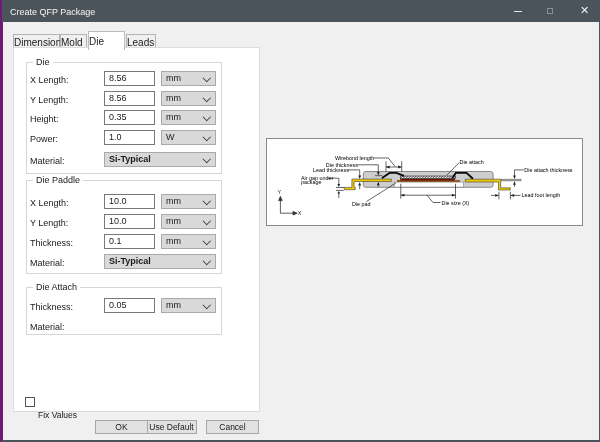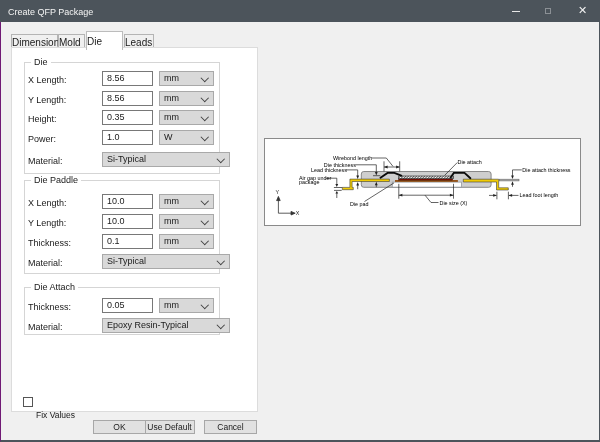--- a/index.html
+++ b/index.html
@@ -1,35 +1,35 @@
 <!DOCTYPE html>
 <html><head>
 <meta charset="utf-8">
 <style>
   * { margin:0; padding:0; box-sizing:border-box; }
   html,body { width:600px; height:442px; overflow:hidden; }
   body { font-family:"Liberation Sans", sans-serif; }
   #win {
     position:relative; width:600px; height:442px; background:#f0f0f0;
-    border-left:1px solid #701a75; border-right:1px solid #4c545b; border-bottom:2px solid #4c545b;
+    border-left:3px solid #701a75; border-right:1px solid #4c545b; border-bottom:2px solid #4c545b;
   }
   #titlebar { position:absolute; left:-1px; top:0; width:600px; height:22px; background:#4c545b; }
   #titlebar .t { position:absolute; left:8px; top:6.5px; font-size:9px; color:#f5f5f5; }
   .cap { position:absolute; top:0; height:22px; }
   #page { position:absolute; left:10px; top:47px; width:247px; height:365px; background:#ffffff; border:1px solid #dcdcdc; }
   .tab { position:absolute; height:16px; top:33.5px; background:#f0f0f0; border:1px solid #b4b4b4; border-bottom:none; font-size:10px; color:#1a1a1a; text-align:left; line-height:15px; }
   .tab.sel { top:30.5px; height:19px; line-height:19px; background:#ffffff; border:1px solid #bcbcbc; border-bottom:none; z-index:5; }
   .grp { position:absolute; left:23px; width:196px; border:1px solid #d5d5d5; background:#fff; }
   .grp .gl { position:absolute; top:-6px; left:6px; background:#fff; padding:0 3px; font-size:9px; color:#1a1a1a; }
   .lbl { position:absolute; left:27px; font-size:9px; color:#1a1a1a; }
   .inp { position:absolute; left:101px; width:51px; height:15px; border:1px solid #787878; background:#fff; font-size:9px; color:#1a1a1a; line-height:13px; padding-left:4px; }
   .dd  { position:absolute; left:158px; width:55px; height:15px; border:1px solid #a9a9a9; background:#d9d9d9; font-size:9px; color:#1a1a1a; line-height:13px; padding-left:4px; }
   .dd .ch { position:absolute; right:5px; top:3px; width:6px; height:6px; }
   .dd .ch::before { content:""; position:absolute; left:0; top:0; width:4.5px; height:4.5px; border-right:1.2px solid #3c3c3c; border-bottom:1.2px solid #3c3c3c; transform:rotate(45deg); transform-origin:center; }
-  .dd.wide { left:101px; width:128px; }
+  .dd.wide { left:101px; width:112px;font-weight:bold; }
   .btn { position:absolute; top:419.5px; height:14px; background:#e1e1e1; border:1px solid #a7a7a7; font-size:8.5px; color:#1a1a1a; text-align:center; line-height:13px; }
   #chk { position:absolute; left:22px; top:397px; width:10px; height:10px; border:1px solid #555; background:#fff; }
   #chklbl { position:absolute; left:35px; top:398px; font-size:8.5px; color:#1a1a1a;margin-top:12px; }
 </style>
 </head>
 <body>
 <div id="win">
   <div id="titlebar">
     <div class="t">Create QFP Package</div>
     <div class="cap" style="left:512px;">
@@ -83,21 +83,20 @@
   <div class="lbl" style="top:258px;">Material:</div>
   <div class="dd wide" style="top:254px;">Si-Typical<span class="ch"></span></div>
 
   <div class="grp" style="top:287px; height:48px;">
       <div class="gl">Die Attach</div>
     </div>
   <div class="lbl" style="top:302px;">Thickness:</div>
   <div class="inp" style="top:298px;">0.05</div>
   <div class="dd" style="top:298px;">mm<span class="ch"></span></div>
   <div class="lbl" style="top:322px;">Material:</div>
-  <div class="dd wide" style="top:318px;">Epoxy Resin-Typical<span class="ch"></span></div>
 
   <div id="chk"></div>
   <div id="chklbl">Fix Values</div>
 
   <div class="btn" style="left:92px;  width:53px;">OK</div>
   <div class="btn" style="left:143.5px; width:50px;">Use Default</div>
   <div class="btn" style="left:203px; width:53px;">Cancel</div>
 
   <svg id="diag" style="position:absolute; left:263px; top:138px;" width="317" height="88" viewBox="0 0 317 88">
     <rect x="0.5" y="0.5" width="316" height="87" fill="#ffffff" stroke="#8a8a8a" stroke-width="1"></rect>

